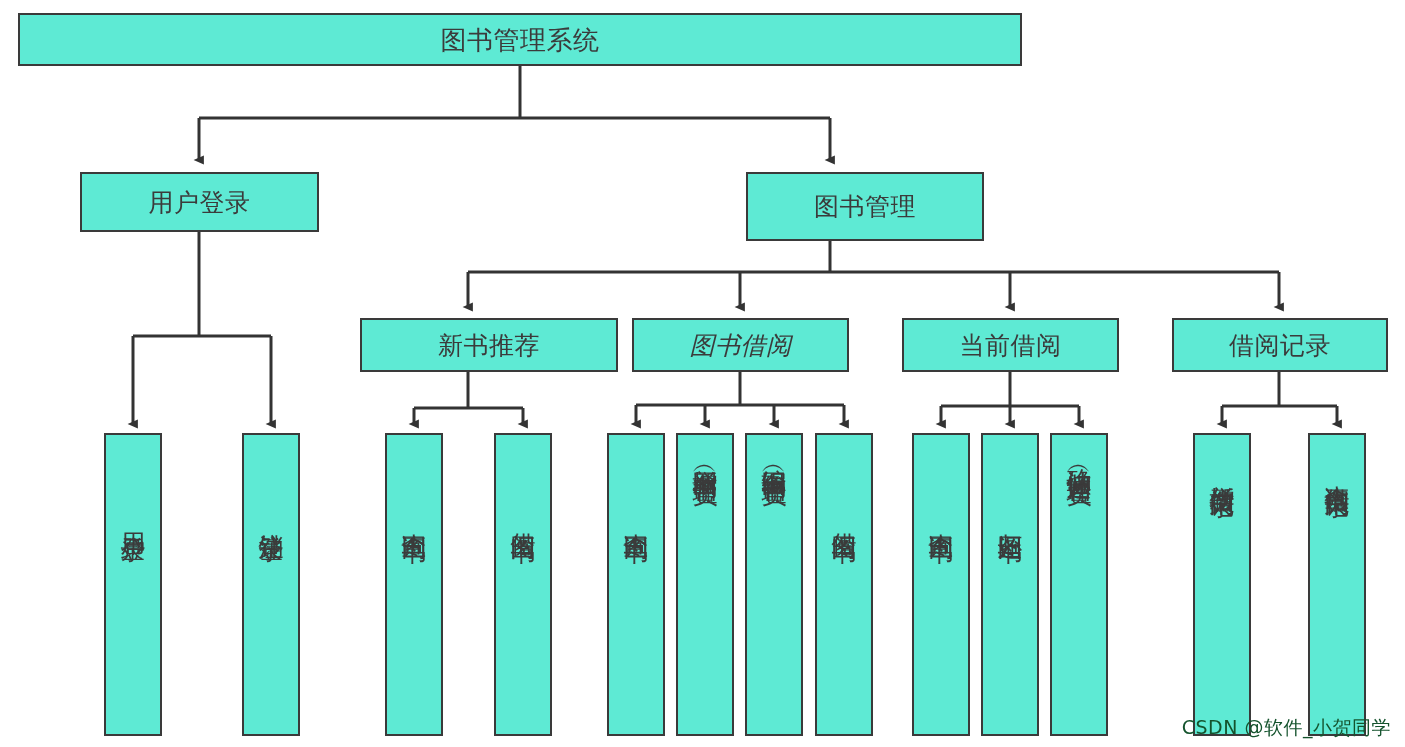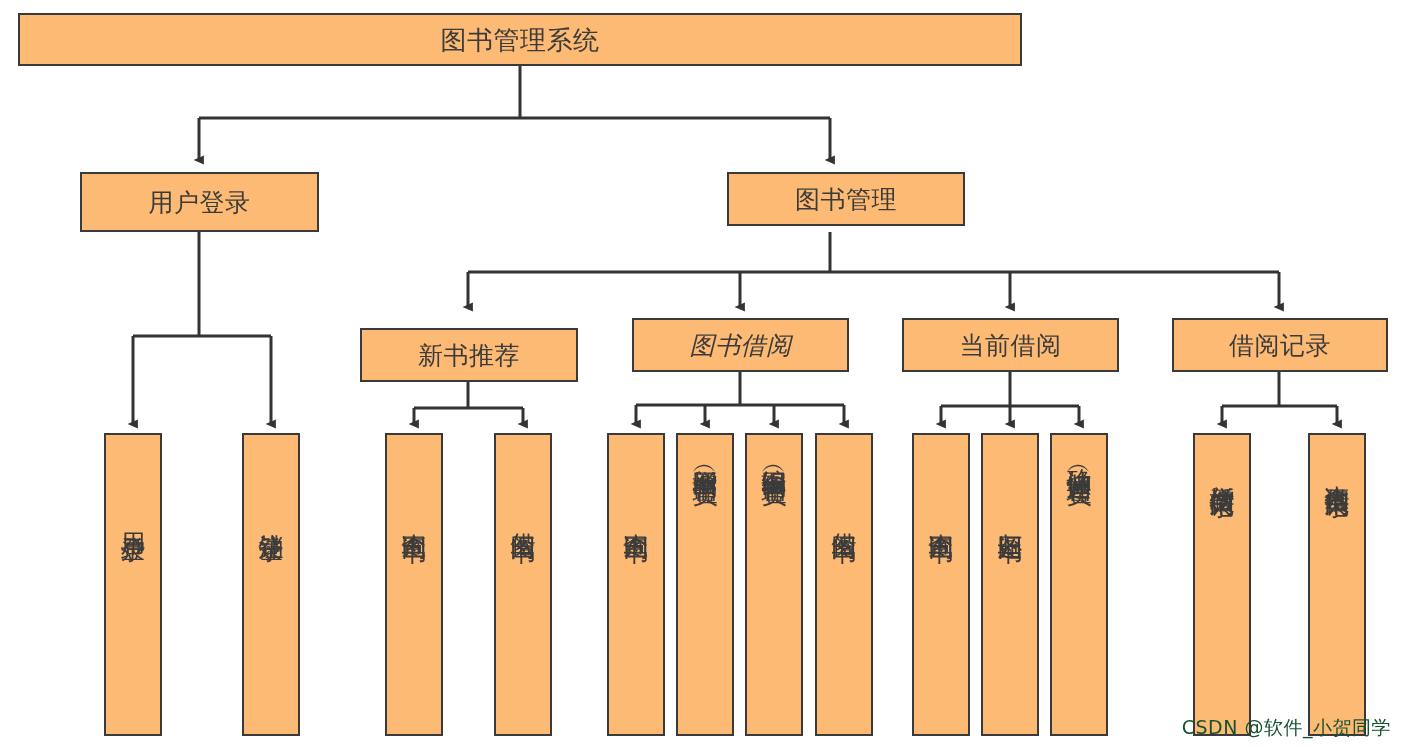--- a/index.html
+++ b/index.html
@@ -21,21 +21,21 @@
   #diagram-svg {
     position: absolute;
     left: 0;
     top: 0;
     width: 1405px;
     height: 747px;
   }
   .node {
     position: absolute;
     box-sizing: border-box;
-    background: #fdba74;
+    background: #5eead4;
     border: 2.5px solid #3a3a3a;
     display: flex;
     align-items: center;
     justify-content: center;
     color: #3b3b3b;
   }
   .node-label {
     color: #3b3b3b;
     line-height: 1.0;
     white-space: nowrap;
@@ -136,25 +136,25 @@
   </svg>
 
   <div class="node h root" style="left:18px; top:13px; width:1004px; height:53px;">
     <span class="node-label">图书管理系统</span>
   </div>
 
   <div class="node h" style="left:80px; top:172px; width:239px; height:60px;">
     <span class="node-label">用户登录</span>
   </div>
 
-  <div class="node h" style="left:727px; top:172px; width:238px; height:54px;">
+  <div class="node h" style="left:746px; top:172px; width:238px; height:69px;">
     <span class="node-label">图书管理</span>
   </div>
 
-  <div class="node h" style="left:360px; top:328px; width:218px; height:54px;">
+  <div class="node h" style="left:360px; top:318px; width:258px; height:54px;">
     <span class="node-label">新书推荐</span>
   </div>
 
   <div class="node h" style="left:632px; top:318px; width:217px; height:54px;font-style:italic;">
     <span class="node-label">图书借阅</span>
   </div>
 
   <div class="node h" style="left:902px; top:318px; width:217px; height:54px;">
     <span class="node-label">当前借阅</span>
   </div>

